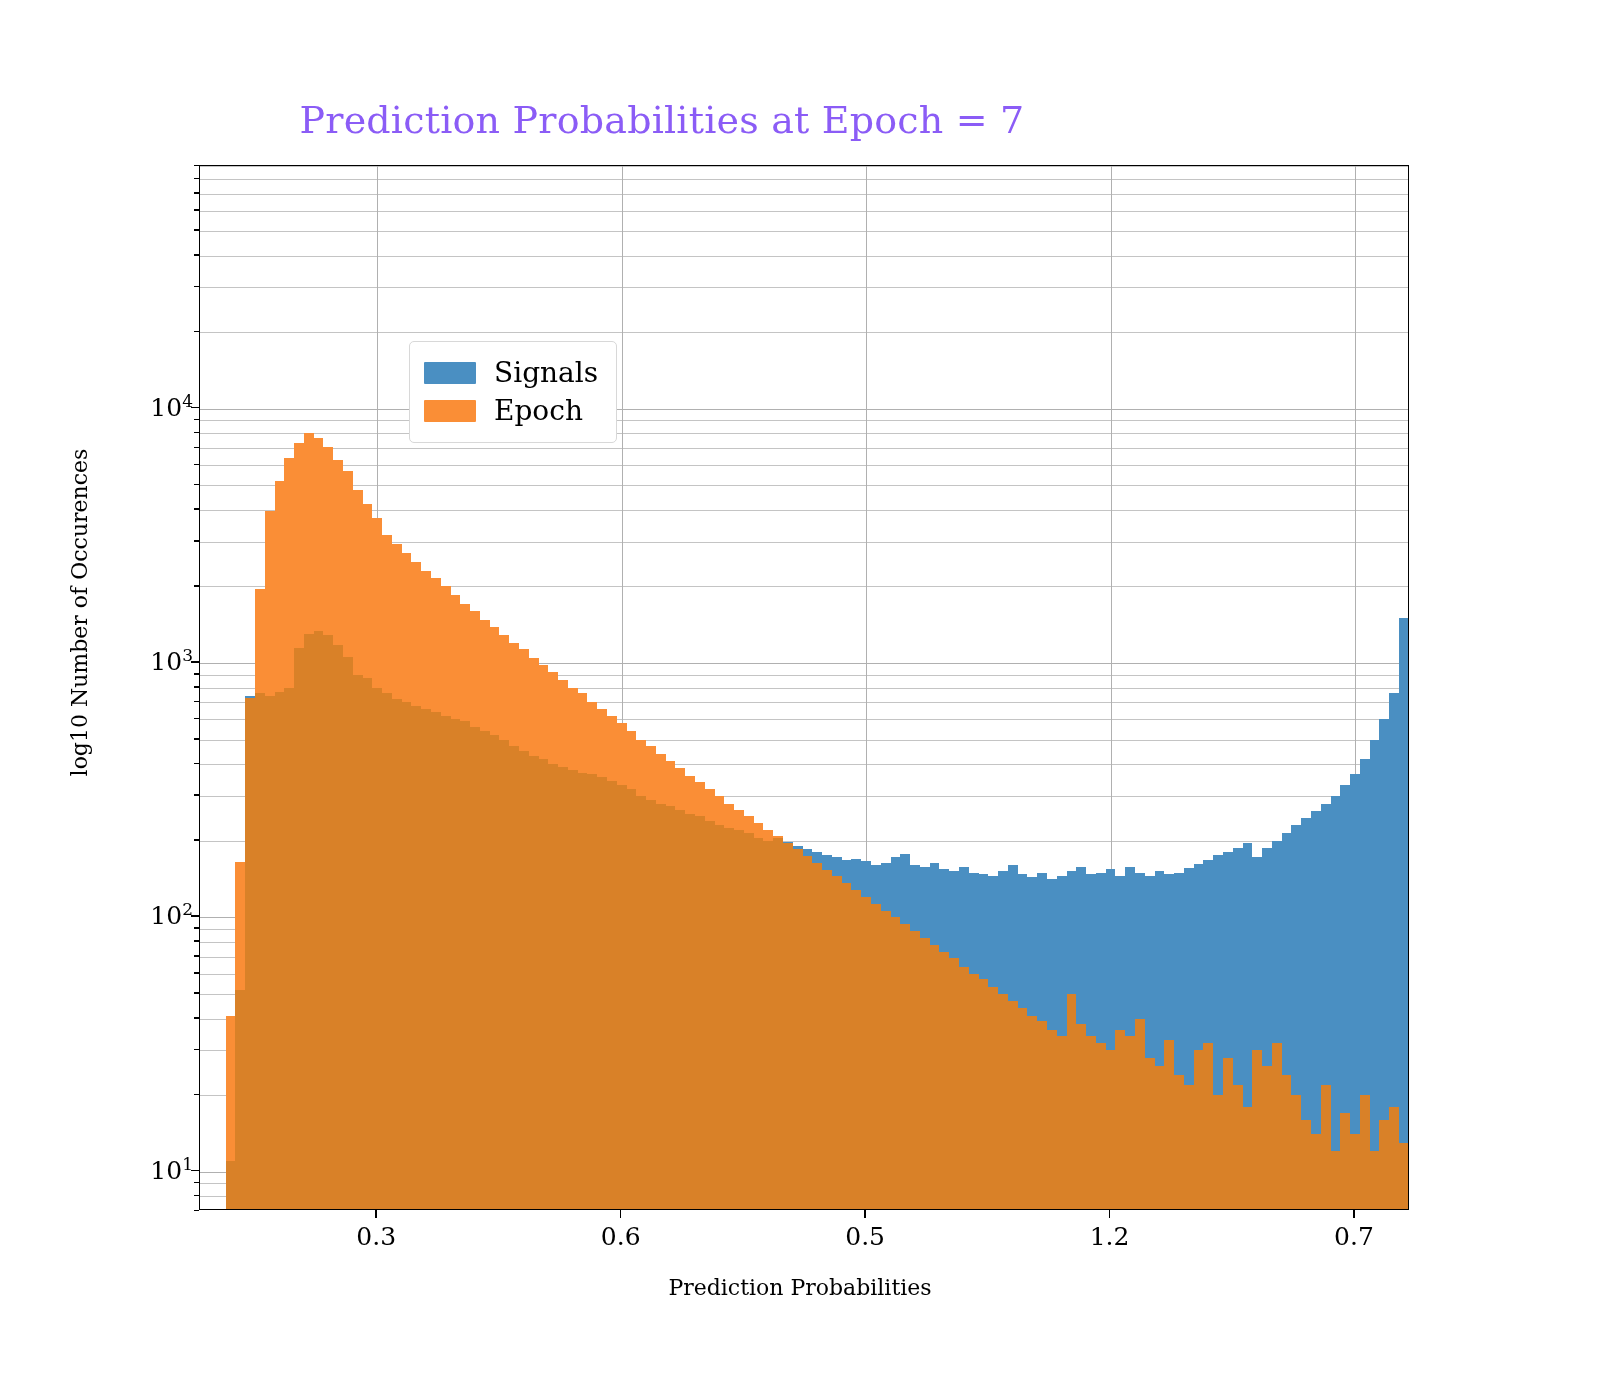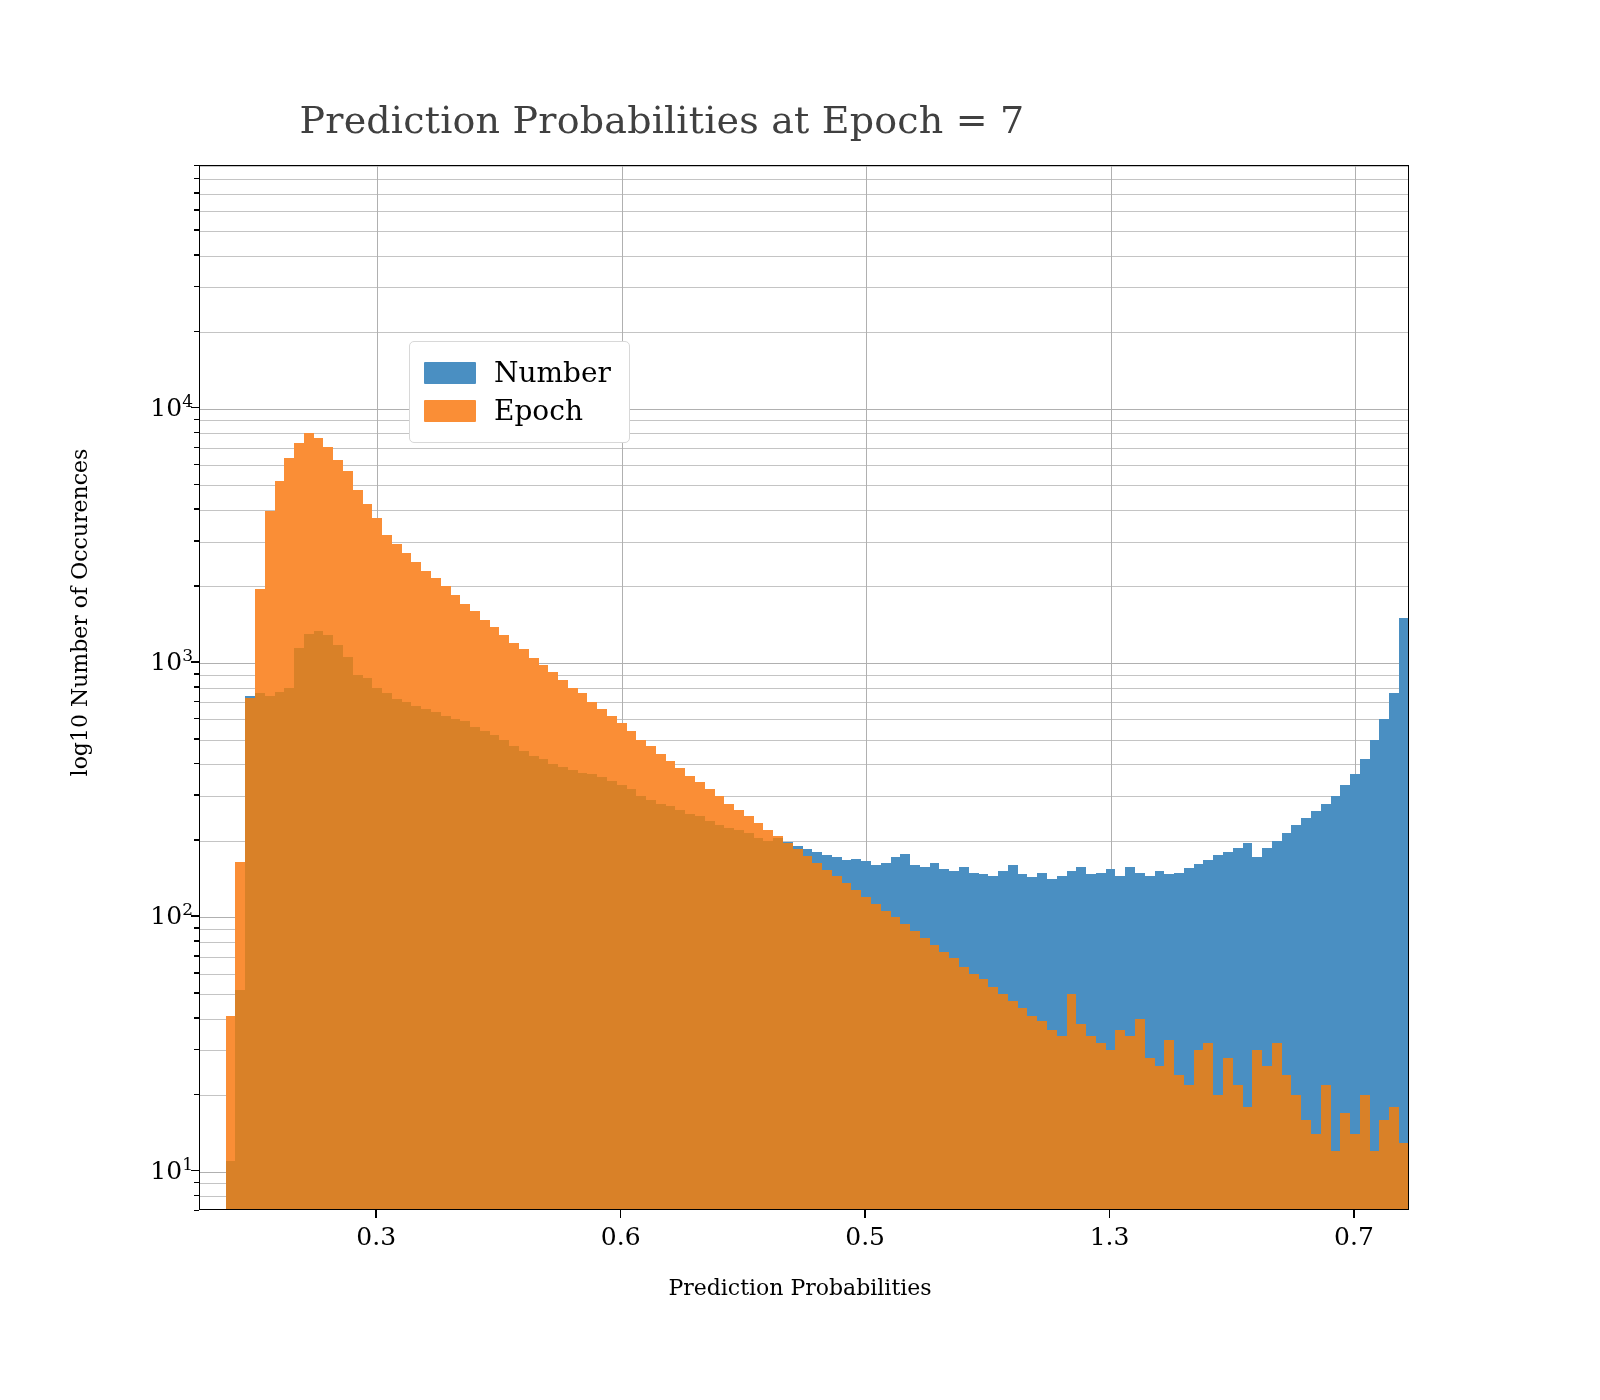--- a/index.html
+++ b/index.html
@@ -8,21 +8,21 @@
     background:#ffffff;
     font-family:"DejaVu Serif","Liberation Serif",serif;
     overflow:hidden;
   }
   #figure{position:relative;width:1600px;height:1400px;background:#ffffff;}
 
   
   #chart-title{
     position:absolute;left:0;top:98px;width:1324px;
     text-align:center;
-    font-size:38px;color:#404040;
+    font-size:38px;color:#8b5cf6;
     font-family:"DejaVu Serif","Liberation Serif",serif;
     letter-spacing:.2px;
     white-space:nowrap;
   }
 
   
   #plot-area{
     position:absolute;
     left:199px;top:165px;
     width:1210px;height:1045px;
@@ -384,21 +384,21 @@
         <div class="bar bar-overlap" style="left: 1189.22px; width: 9.78px; top: 940.69px; height: 104.31px;"></div>
         <div class="bar bar-signal" style="left: 1199px; width: 9.78px; top: 452.2px; height: 592.8px;"></div>
         <div class="bar bar-overlap" style="left: 1199px; width: 9.78px; top: 976.63px; height: 68.37px;"></div>
         <div class="bar bar-signal" style="left: 1208.78px; width: 9.78px; top: 49.48px; height: 995.52px;"></div>
         <div class="bar bar-overlap" style="left: 1208.78px; width: 9.78px; top: 995.08px; height: 49.92px;"></div>
       </div>
 
     <div id="legend">
       <div class="legend-row">
         <span class="legend-swatch" id="sw0" style="background: rgb(74, 143, 194);"></span>
-        <span class="legend-label">Number</span>
+        <span class="legend-label">Signals</span>
       </div>
       <div class="legend-row">
         <span class="legend-swatch" id="sw1" style="background: rgb(250, 142, 54);"></span>
         <span class="legend-label">Epoch</span>
       </div>
     </div>
   </div>
 
   <div id="ticks-layer">
       <div class="ytick-mark" style="top: 1169.81px;"></div>
@@ -444,21 +444,21 @@
       <div class="ytick-mark minor" style="top: 192.257px;"></div>
       <div class="ytick-mark minor" style="top: 177.509px;"></div>
       <div class="ytick-mark minor" style="top: 164.5px;"></div>
       <div class="xtick-mark" style="left: 375.422px;"></div>
       <div class="xtick-label" style="left: 376.222px;">0.3</div>
       <div class="xtick-mark" style="left: 619.867px;"></div>
       <div class="xtick-label" style="left: 620.667px;">0.6</div>
       <div class="xtick-mark" style="left: 864.311px;"></div>
       <div class="xtick-label" style="left: 865.111px;">0.5</div>
       <div class="xtick-mark" style="left: 1108.76px;"></div>
-      <div class="xtick-label" style="left: 1109.56px;">1.3</div>
+      <div class="xtick-label" style="left: 1109.56px;">1.2</div>
       <div class="xtick-mark" style="left: 1353.2px;"></div>
       <div class="xtick-label" style="left: 1354px;">0.7</div>
     </div>
 
   <div id="xlabel">Prediction Probabilities</div>
   <div id="ylabel">log10 Number of Occurences</div>
 
 </div>
 
 </body></html>

